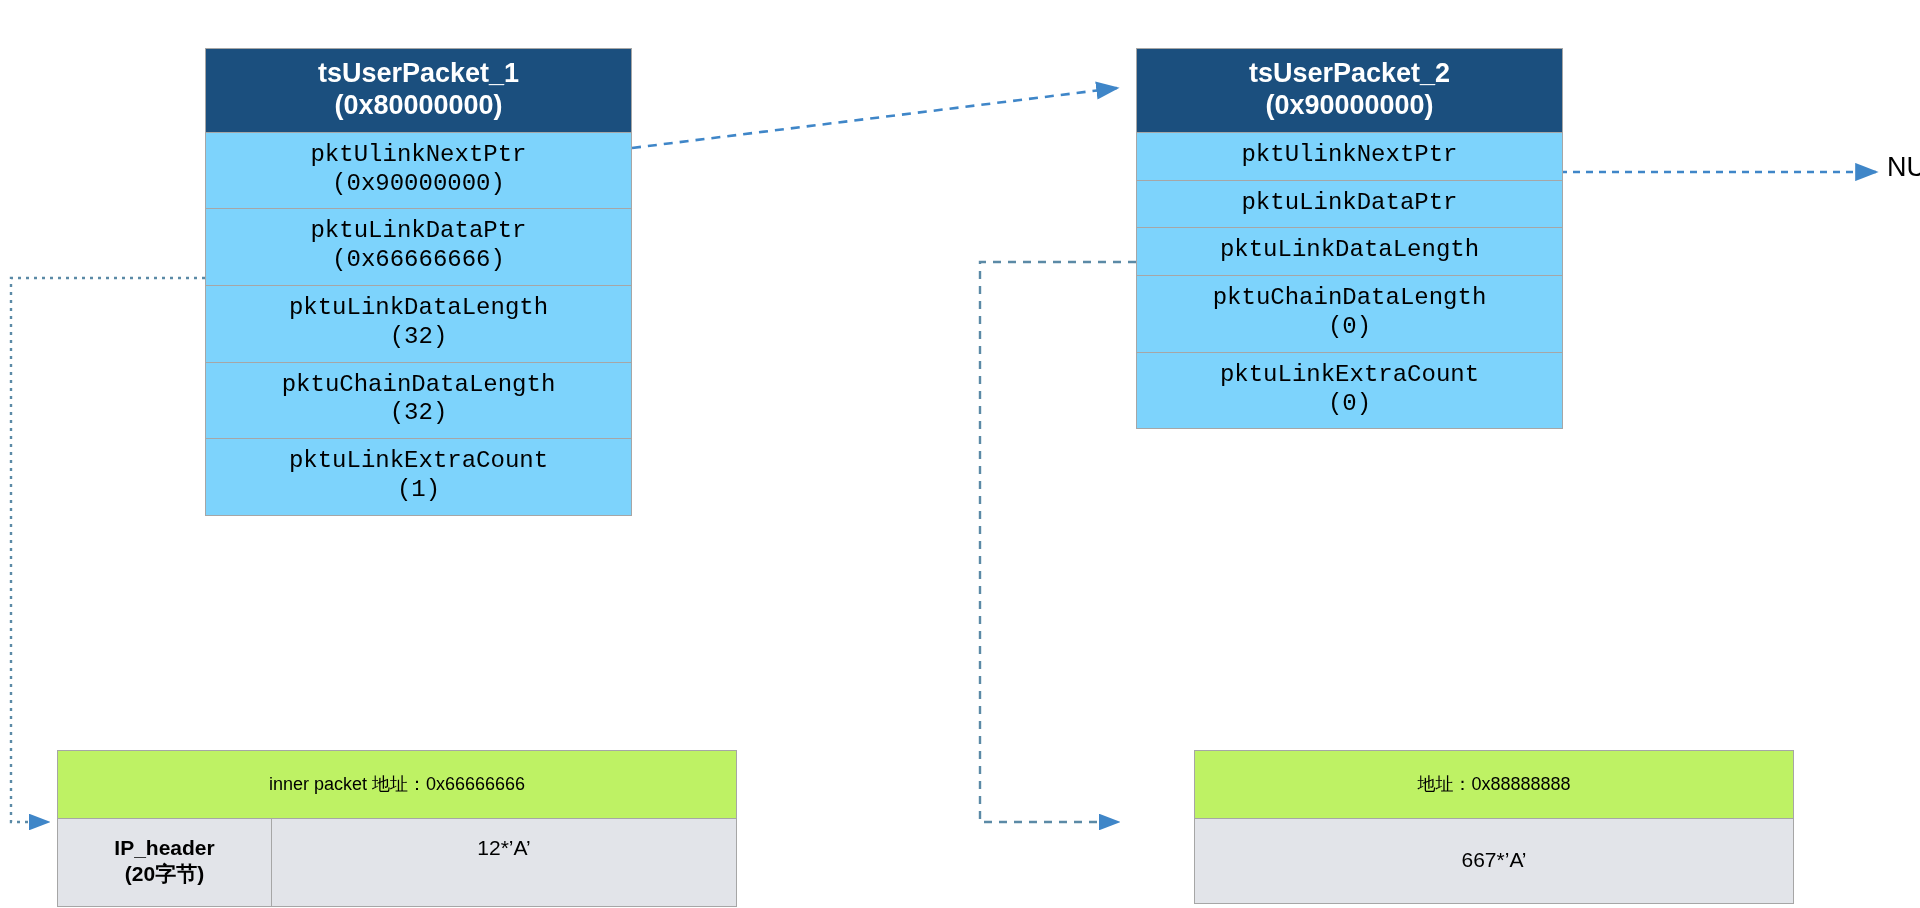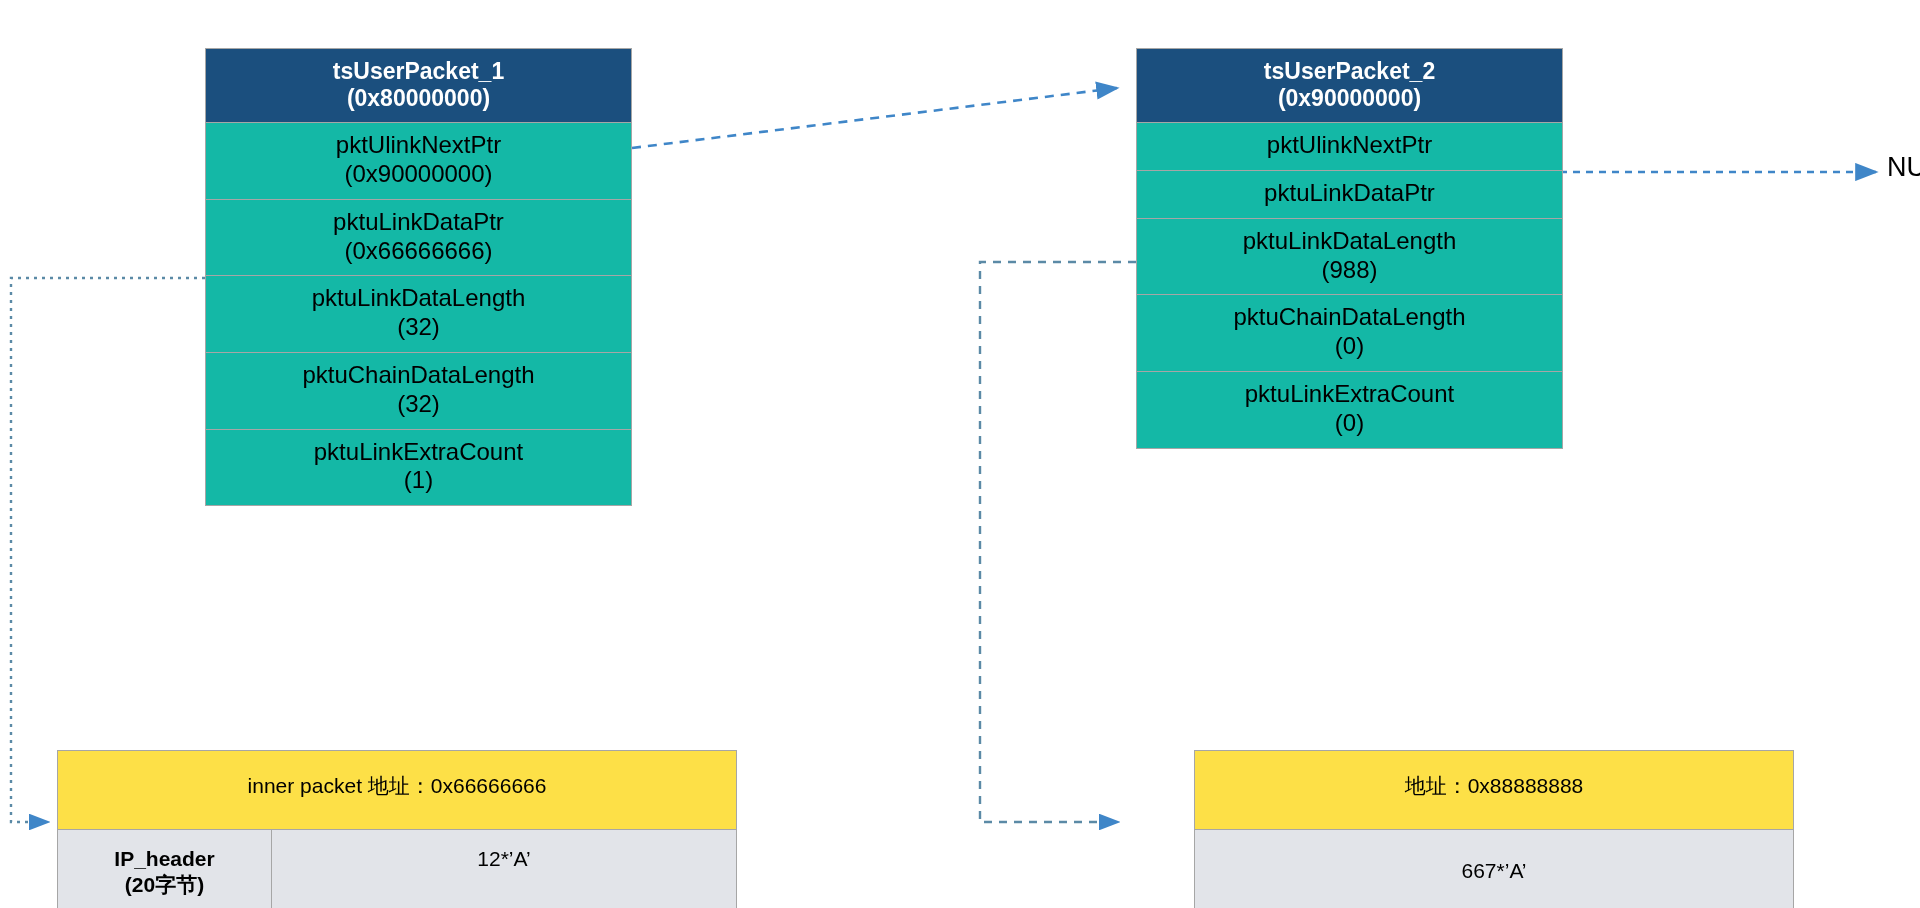--- a/index.html
+++ b/index.html
@@ -20,53 +20,54 @@
   .struct {
     position: absolute;
     border: 1px solid #a6a6a6;
     background: #ffffff;
     box-sizing: border-box;
   }
   .struct-header {
     background: #1b4f7e;
     color: #ffffff;
     font-weight: bold;
-    font-size: 23px;
+    font-size: 27px;
     line-height: 1.18;
     text-align: center;
     padding: 9px 4px 10px 4px;
     box-sizing: border-box;
   }
   .struct-row {
     border-top: 1px solid #a6a6a6;
     text-align: center;
     font-size: 24px;
     line-height: 1.2;
     padding: 8px 4px 10px 4px;
     color: #000000;
     box-sizing: border-box;
-    background: #14b8a6;
+    background: #7dd3fc;
+    font-family: Liberation Mono, monospace;
   }
   .struct-row .rname { display: block; }
   .struct-row .rval  { display: block; }
   .paren { color: #000000; }
 
   
   .pktbox {
     position: absolute;
     border: 1px solid #a6a6a6;
     box-sizing: border-box;
     background: #ffffff;
   }
   .pkt-title {
     text-align: center;
-    font-size: 21px;
-    padding: 21px 6px 29px 6px;
-    box-sizing: border-box;
-    background: #fde047;
+    font-size: 18px;
+    padding: 21px 6px 22px 6px;
+    box-sizing: border-box;
+    background: #bef264;
   }
   .pkt-cells {
     display: flex;
     border-top: 1px solid #a6a6a6;
     background: #e2e4e9;
   }
   .pkt-cell {
     flex: 1 1 0;
     text-align: center;
     font-size: 21px;
@@ -157,21 +158,20 @@
   <div class="struct-row">
     <span class="rname">pktUlinkNextPtr</span>
   </div>
 
   <div class="struct-row">
     <span class="rname">pktuLinkDataPtr</span>
   </div>
 
   <div class="struct-row">
     <span class="rname">pktuLinkDataLength</span>
-    <span class="rval">(988)</span>
   </div>
 
   <div class="struct-row">
     <span class="rname">pktuChainDataLength</span>
     <span class="rval">(0)</span>
   </div>
 
   <div class="struct-row">
     <span class="rname">pktuLinkExtraCount</span>
     <span class="rval">(0)</span>

